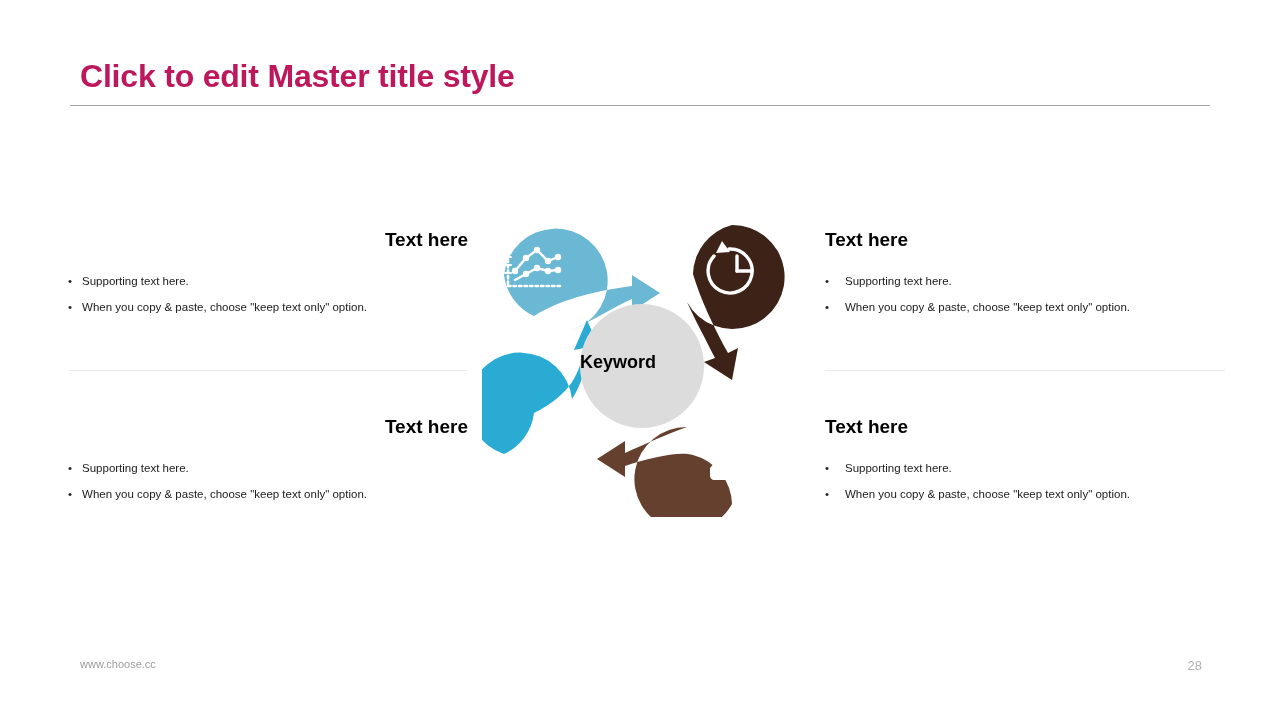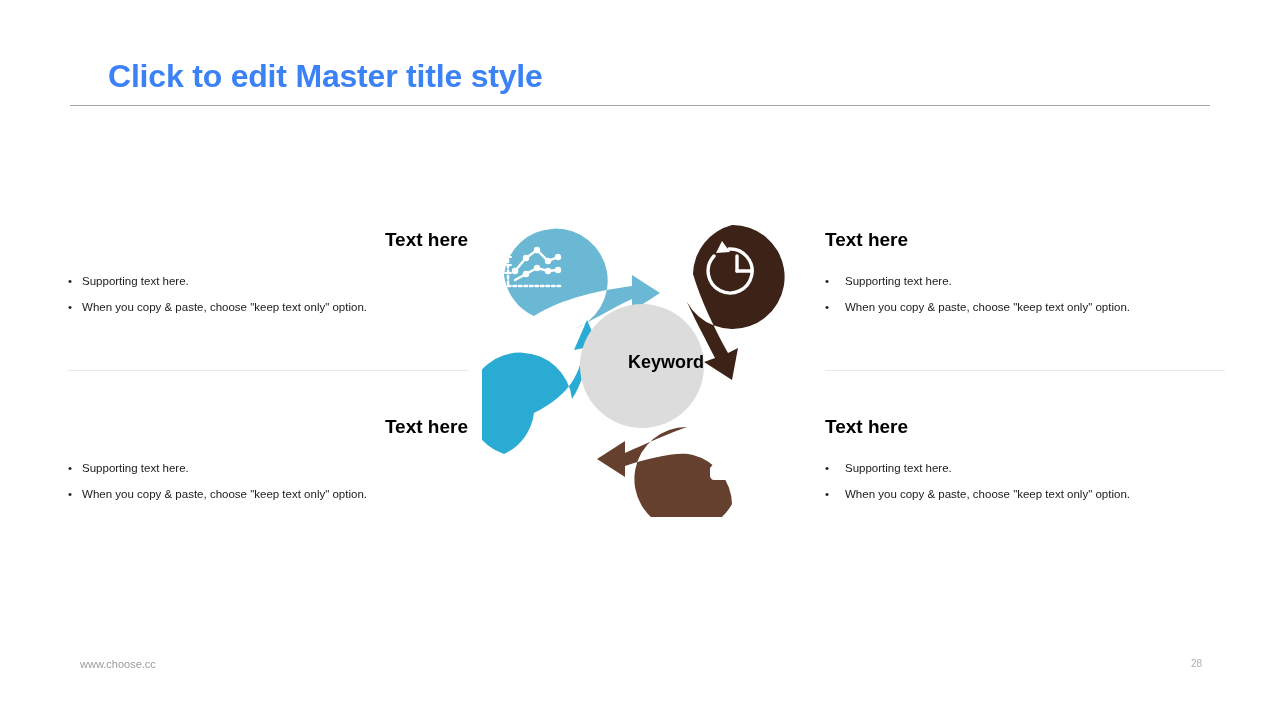--- a/index.html
+++ b/index.html
@@ -18,23 +18,22 @@
   }
 
   
   #slide-title {
     position: absolute;
     left: 80px;
     top: 58px;
     font-size: 32px;
     font-weight: bold;
     letter-spacing: -0.2px;
-    color: #3b82f6;
+    color: #be185d;
     white-space: nowrap;
-    margin-left: 28px;
   }
   #title-rule {
     position: absolute;
     left: 70px;
     top: 105px;
     width: 1140px;
     height: 1px;
     background: #a6a6a6;
   }
 
@@ -118,21 +117,21 @@
     position: absolute;
     left: 80px;
     top: 658px;
     font-size: 11px;
     color: #9b9b9b;
   }
   #page-number {
     position: absolute;
     right: 78px;
     top: 658px;
-    font-size: 10px;
+    font-size: 13px;
     color: #b0b0b0;
   }
 </style>
 </head>
 <body>
 
 <div id="slide-title">Click to edit Master title style</div>
 <div id="title-rule"></div>
 
 <div id="diagram">
@@ -240,21 +239,21 @@
         <path d="M53,212 L80,260 L26,260 Z"></path>
         <path d="M39.5,236 L66.5,236"></path>
         <path d="M39.5,236 L53,260"></path>
         <path d="M66.5,236 L53,260"></path>
       </g>
     </g>
 
     <circle cx="160" cy="154" r="62" fill="#DCDCDC"></circle>
   </svg>
   <div style="position:absolute;left:0;top:0;width:320px;height:305px;pointer-events:none;">
-    <div style="position:absolute;left:98px;top:140px;width:124px;text-align:right;
+    <div style="position:absolute;left:98px;top:140px;width:124px;text-align:left;
                 font-size:18px;font-weight:bold;color:#000;">Keyword</div>
   </div>
 </div>
 
 <div class="text-block block-left block-tl">
   <div class="block-heading">Text here</div>
   <ul class="bullet-list">
     <li class="bullet-item">
       <span class="bullet-dot">•</span><span>Supporting text here.</span>
     </li>

